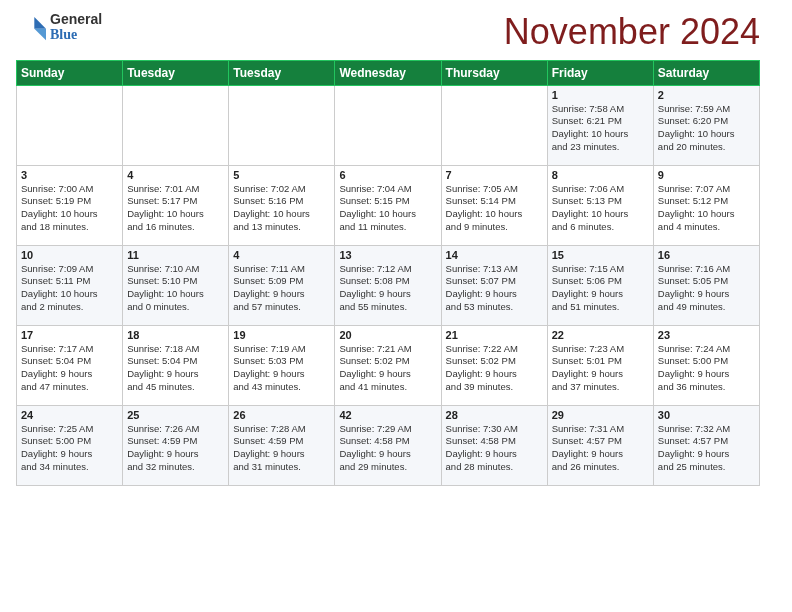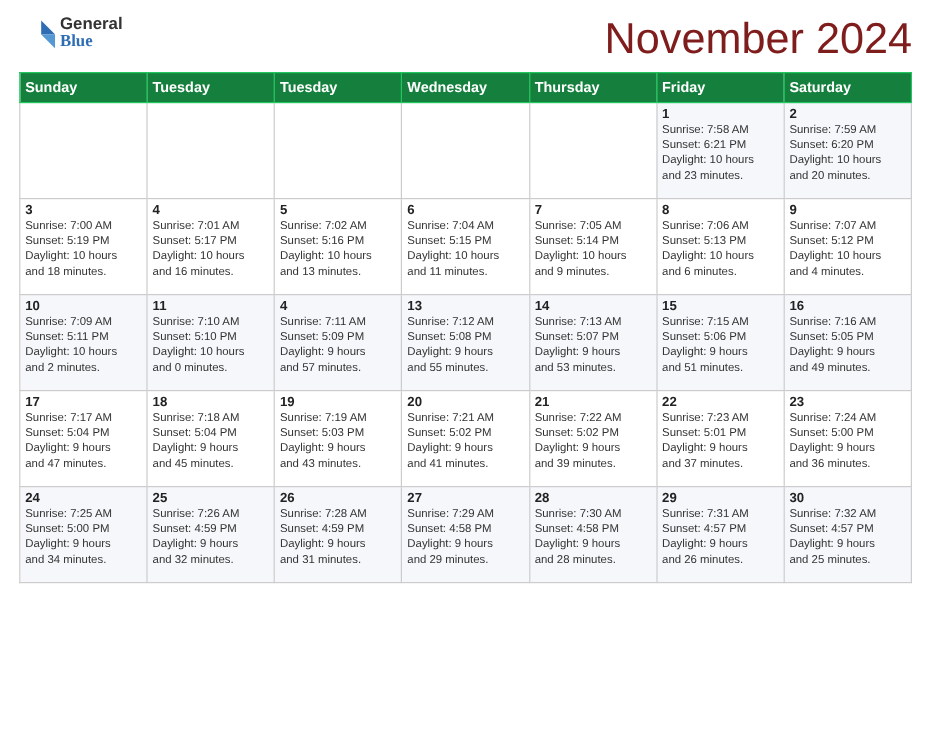--- a/index.html
+++ b/index.html
@@ -259,21 +259,21 @@
             </td>
             <td>
               <span class="day-num">25</span>
               <div class="day-info">Sunrise: 7:26 AM<br>Sunset: 4:59 PM<br>Daylight: 9 hours<br>and 32 minutes.</div>
             </td>
             <td>
               <span class="day-num">26</span>
               <div class="day-info">Sunrise: 7:28 AM<br>Sunset: 4:59 PM<br>Daylight: 9 hours<br>and 31 minutes.</div>
             </td>
             <td>
-              <span class="day-num">27</span>
+              <span class="day-num">42</span>
               <div class="day-info">Sunrise: 7:29 AM<br>Sunset: 4:58 PM<br>Daylight: 9 hours<br>and 29 minutes.</div>
             </td>
             <td>
               <span class="day-num">28</span>
               <div class="day-info">Sunrise: 7:30 AM<br>Sunset: 4:58 PM<br>Daylight: 9 hours<br>and 28 minutes.</div>
             </td>
             <td>
               <span class="day-num">29</span>
               <div class="day-info">Sunrise: 7:31 AM<br>Sunset: 4:57 PM<br>Daylight: 9 hours<br>and 26 minutes.</div>
             </td>

